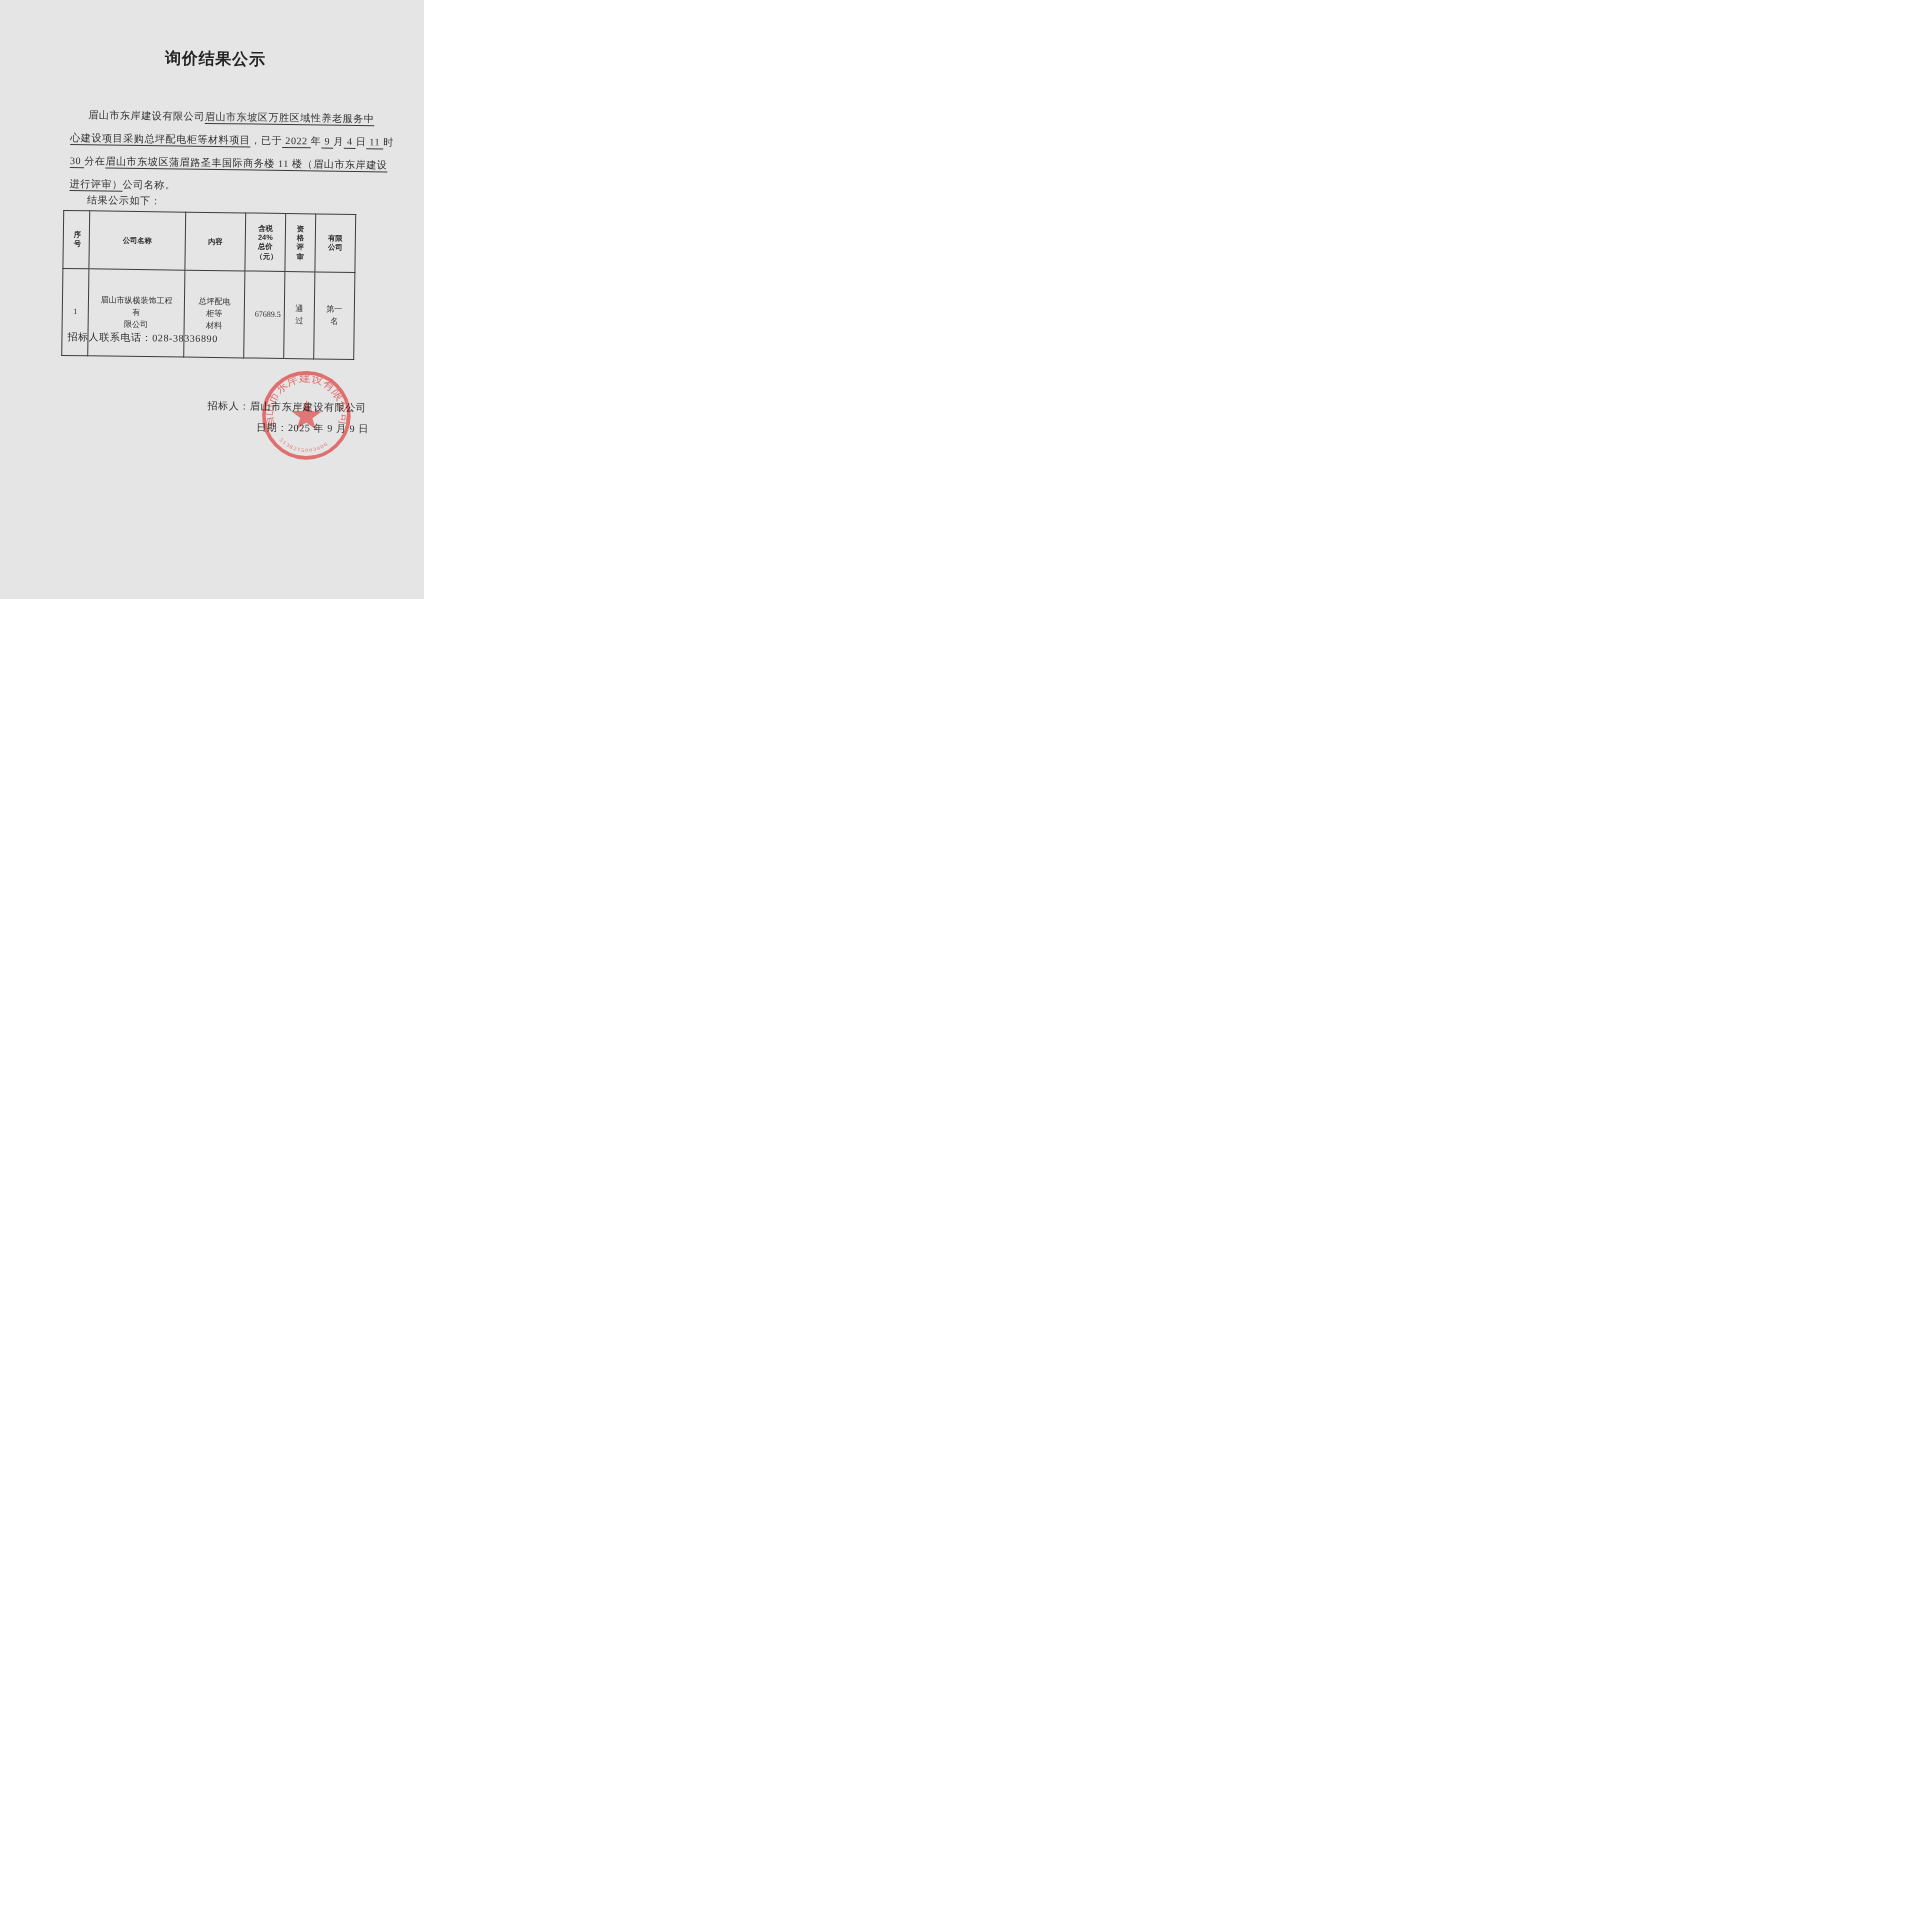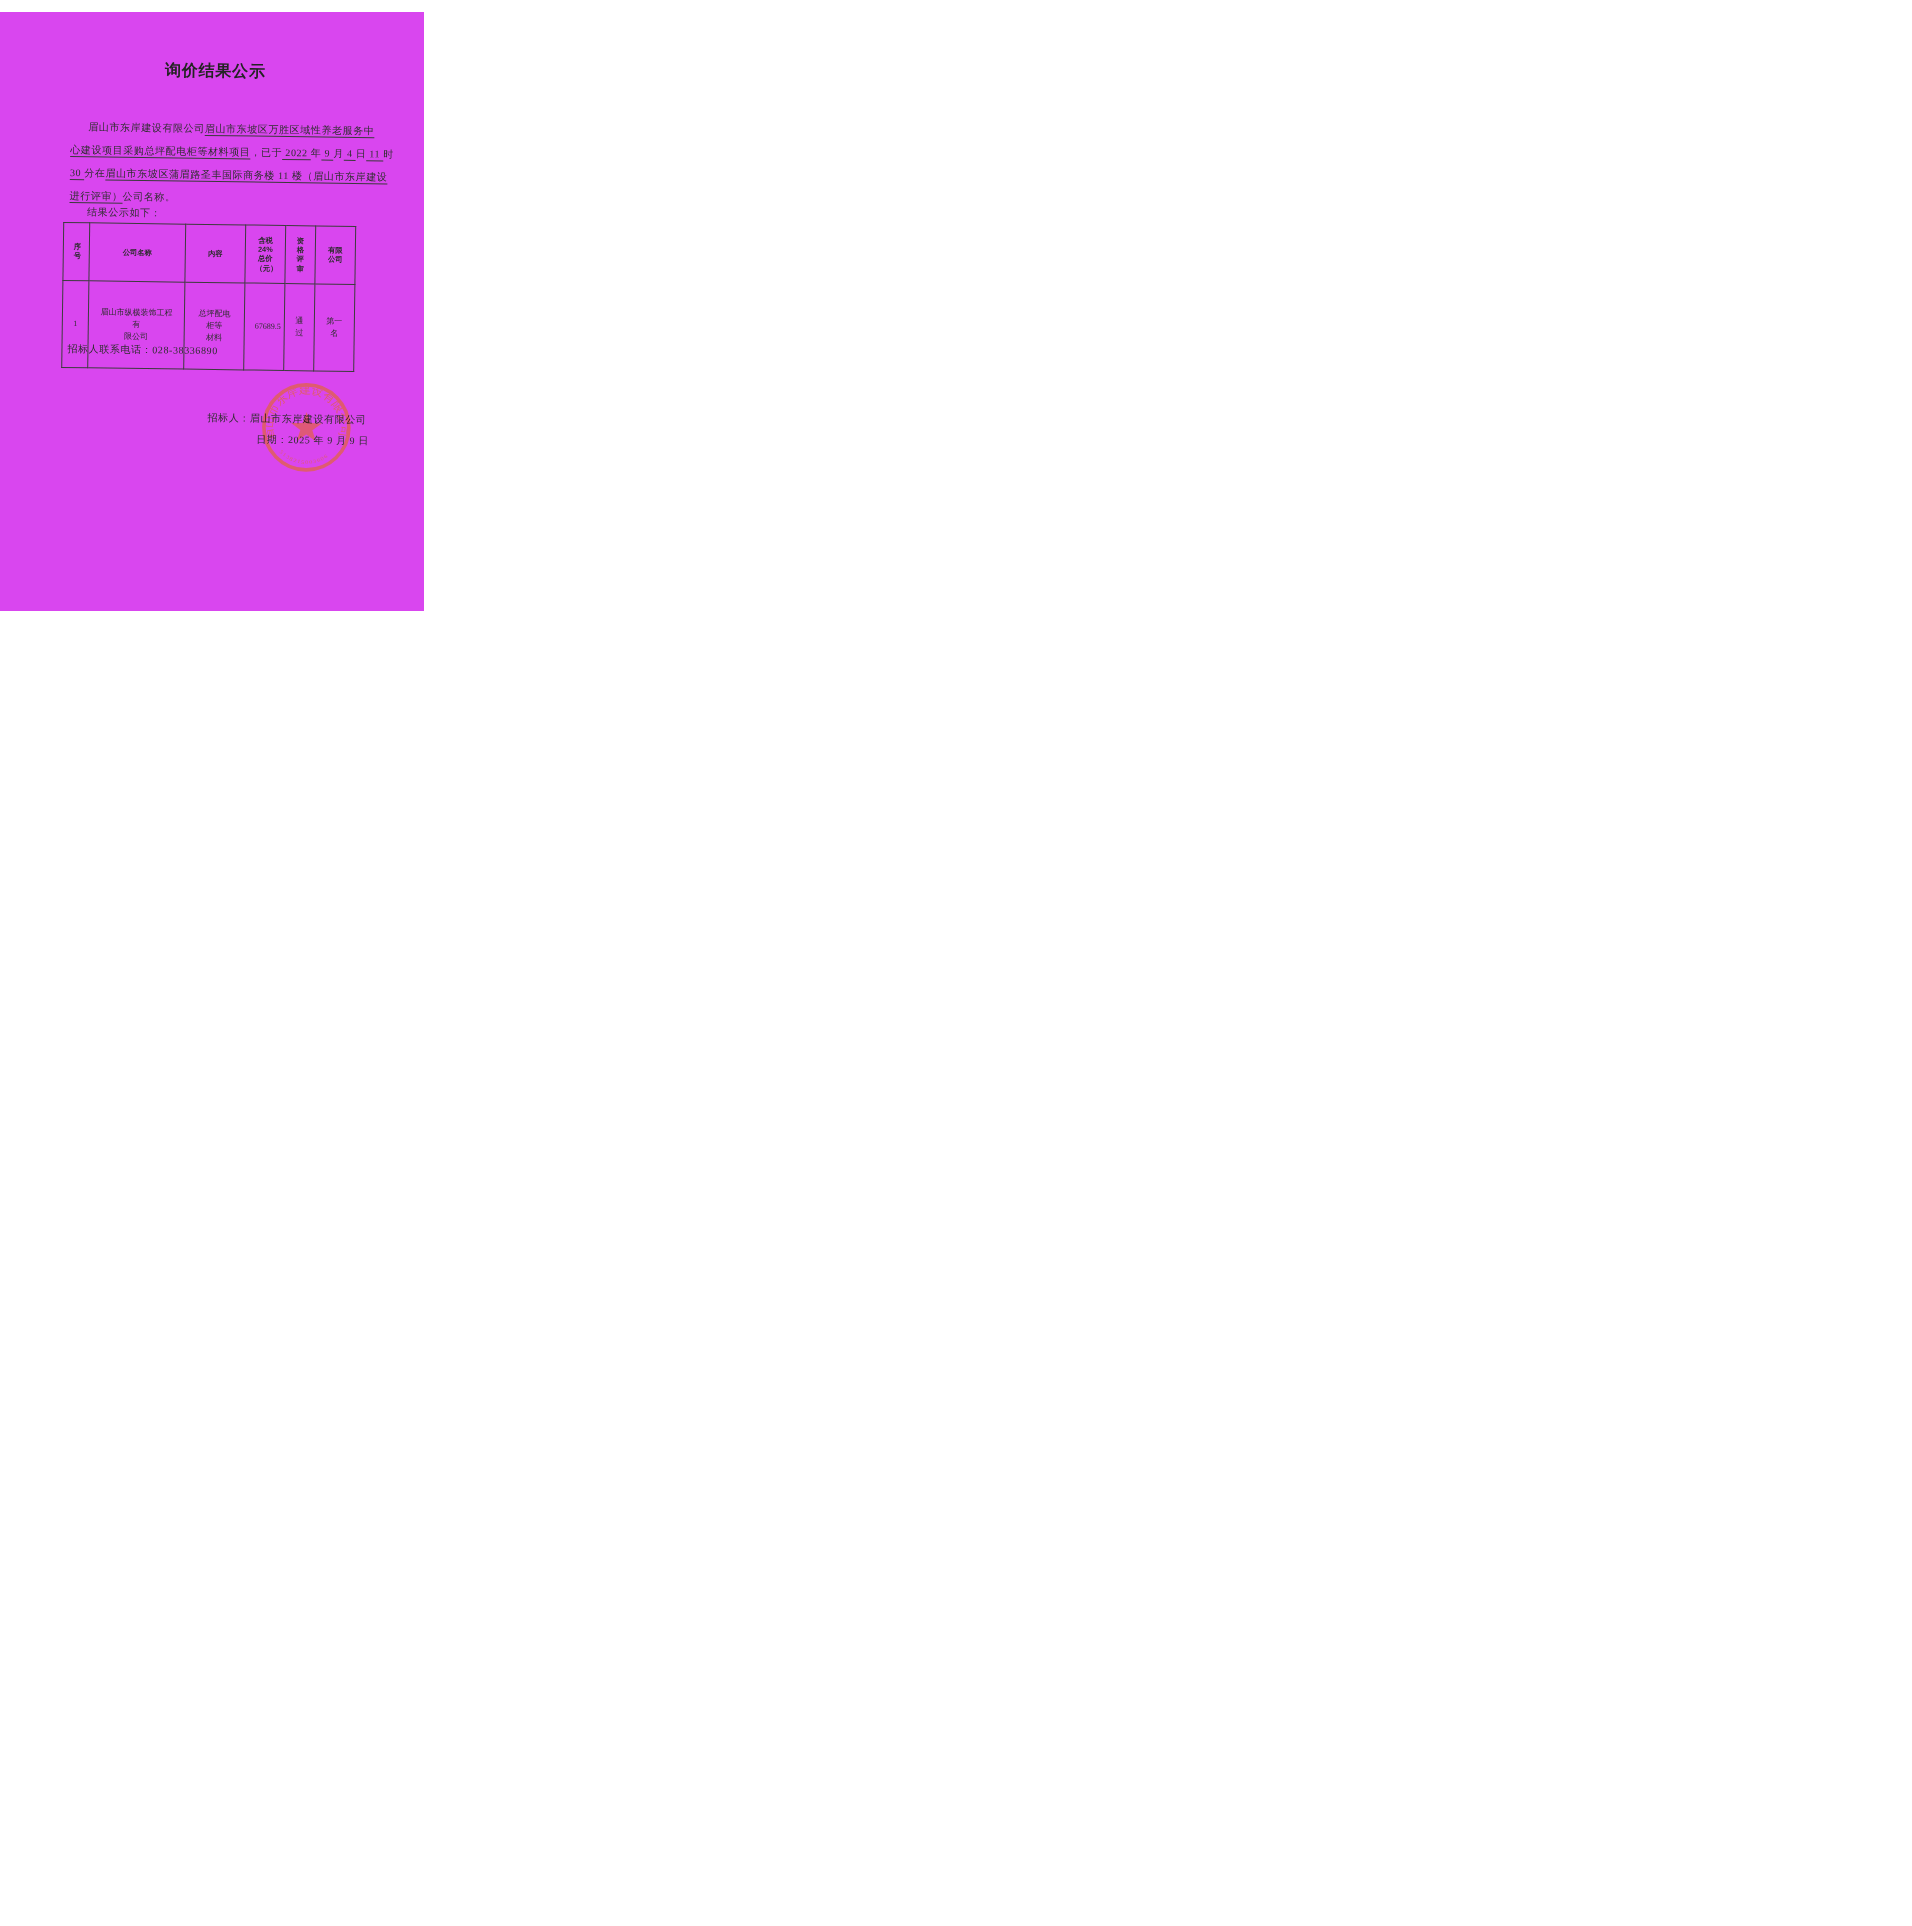--- a/index.html
+++ b/index.html
@@ -1,21 +1,20 @@
 <!DOCTYPE html>
 <html style="font-size:6.2px"><head>
 <meta charset="utf-8">
 <style>
   html,body { margin:0; padding:0; background:#ffffff; }
   .page {
     position:relative; width:424px; height:599px;
-    background:#d946ef; overflow:hidden;
+    background:#e5e5e5; overflow:hidden;
     font-family:"Liberation Serif","DejaVu Serif",serif;
     color:#2e2e2e;
-    margin-top:12px;
   }
   .rot { position:absolute; inset:0; transform:rotate(0.8deg); transform-origin:50% 50%; }
 
   .title {
     position:absolute; top:49px; left:0; width:100%;
     text-align:center;
     font-family:"Liberation Sans","DejaVu Sans",sans-serif;
     font-weight:bold; font-size:16px; letter-spacing:0.8px; color:#232323;
   }
 

